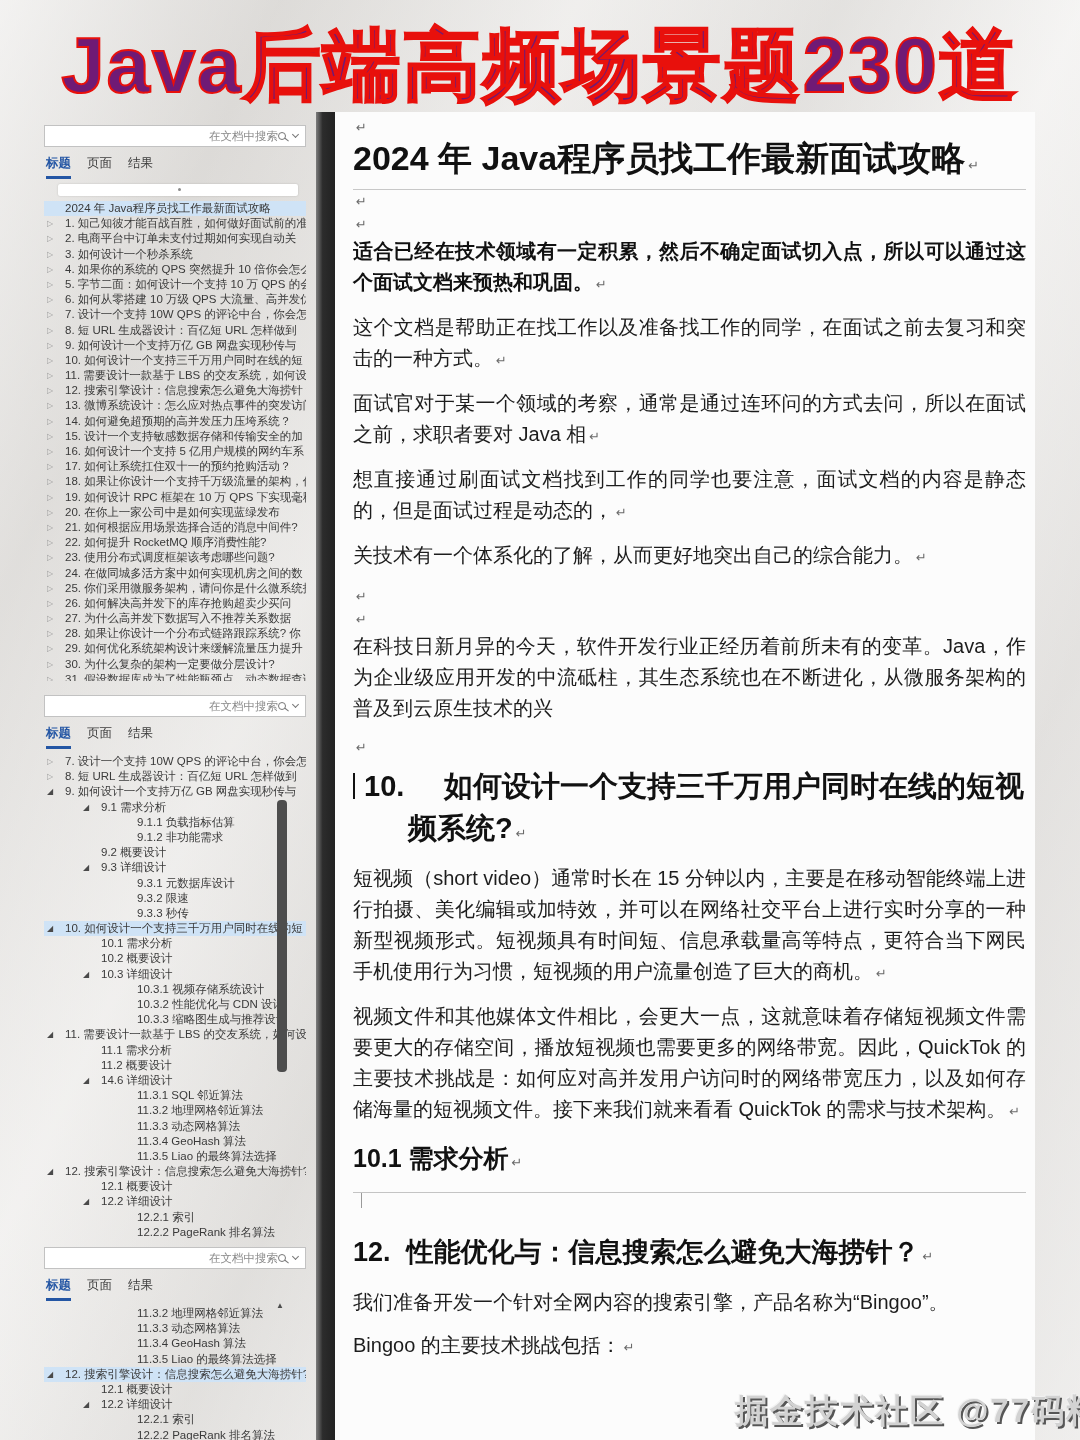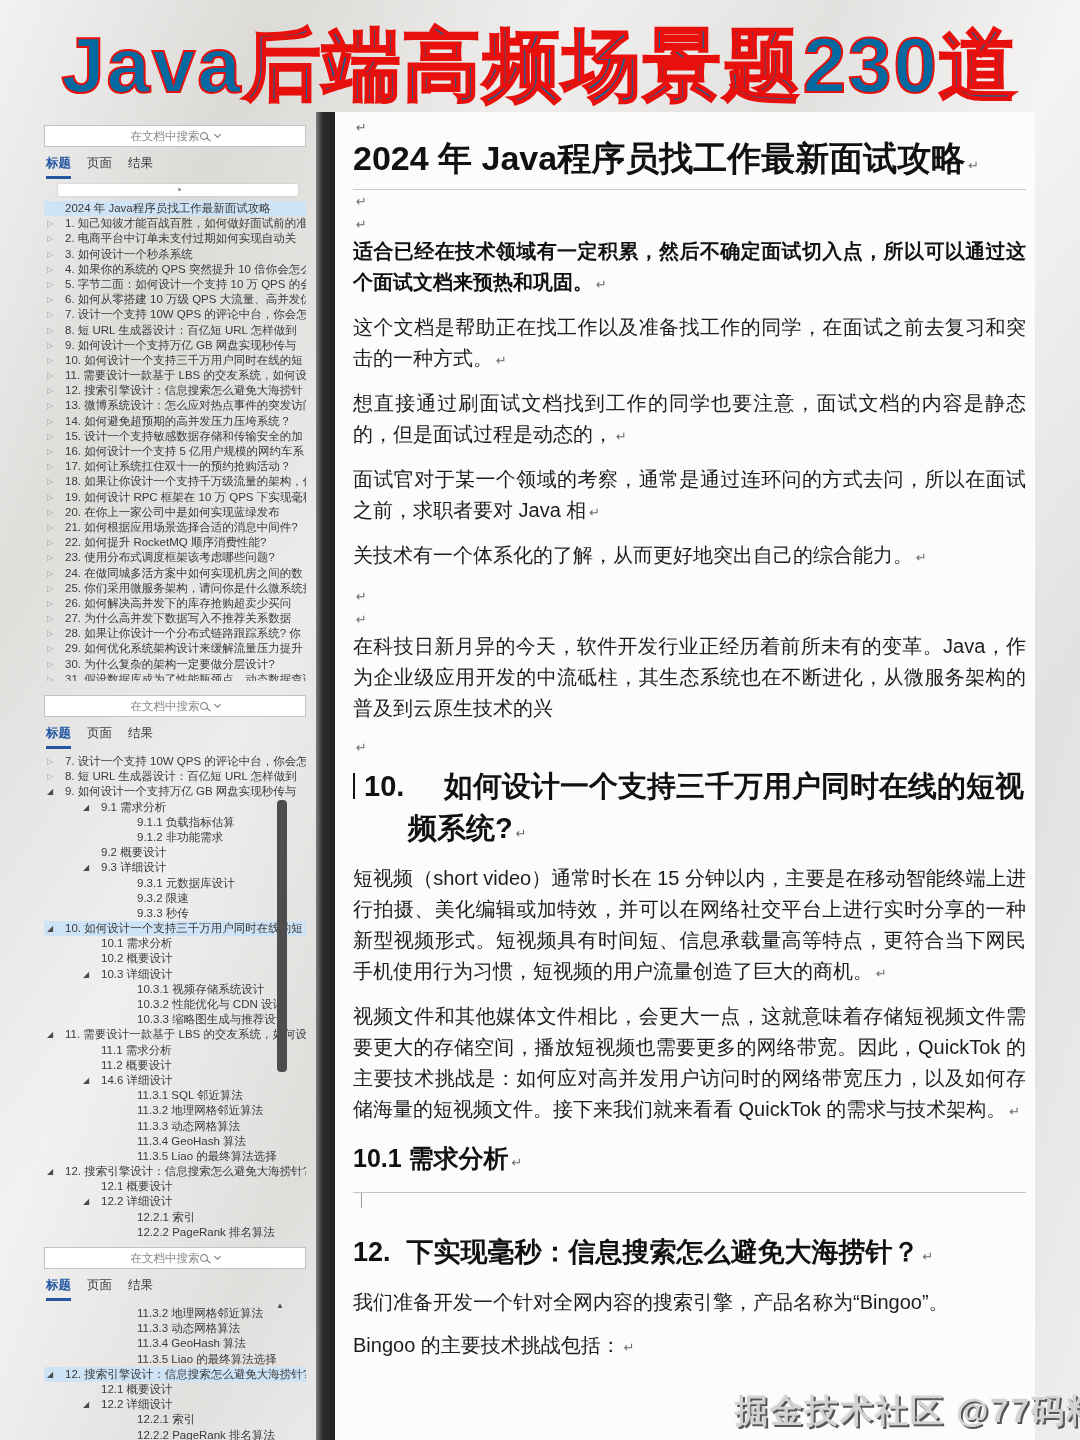--- a/index.html
+++ b/index.html
@@ -10,31 +10,31 @@
     background:
       linear-gradient(115deg, rgba(255,255,255,.55) 0%, rgba(209,207,204,.35) 16%, rgba(255,255,255,.32) 33%, rgba(204,202,199,.30) 48%, rgba(250,250,250,.42) 62%, rgba(209,207,205,.33) 79%, rgba(248,248,248,.5) 100%),
       linear-gradient(245deg, rgba(255,255,255,.4) 0%, rgba(207,205,203,.28) 52%, rgba(246,246,246,.4) 100%),
       #e9e7e4;
   }
   
   .banner { position:absolute; top:0; left:0; width:100%; height:112px; }
   .banner-title {
     margin-top:14px; text-align:center;
     font-size:78px; font-weight:900; letter-spacing:2px;
-    color:#0369a1; -webkit-text-stroke:2px #e8100c;
+    color:#701a75; -webkit-text-stroke:2px #e8100c;
   }
   
   .sidebar { position:absolute; left:44px; top:125px; width:262px; height:1315px; }
   .panel { position:absolute; left:0; width:100%; overflow:hidden; }
   .pp1 { top:0; height:556px; }
   .pp2 { top:570px; height:552px; }
   .pp3 { top:1122px; height:318px; }
   .searchbox {
     height:22px; background:#fff; border:1px solid #c2c2c2;
-    display:flex; align-items:center; justify-content:center;
+    display:flex; align-items:center; justify-content:flex-end;
     padding:0 7px; font-size:11.5px; color:#8a8a8a;
   }
   .icons { display:flex; align-items:center; gap:7px; }
   .mag { width:8px; height:8px; border:1.4px solid #777; border-radius:50%; display:inline-block; position:relative; }
   .mag::after { content:""; position:absolute; width:5px; height:1.4px; background:#777; right:-4px; bottom:-1px; transform:rotate(38deg); }
   .chev { display:inline-block; width:5px; height:5px; border-right:1.4px solid #777; border-bottom:1.4px solid #777; transform:rotate(45deg); margin-top:-3px; }
   .tabs { display:flex; gap:16px; margin-top:8px; padding-left:2px; font-size:12.5px; color:#3d3d3d; height:24px; }
   .tab { cursor:default; }
   .tab.active { color:#2456a4; font-weight:bold; border-bottom:3px solid #2456a4; padding-bottom:10px;font-family:Liberation Serif, serif; }
   .blur-row { margin:5px 8px 2px 14px; height:12px; background:#fff; border-radius:2px; position:relative; box-shadow:0 0 2px rgba(0,0,0,.18); }
@@ -222,31 +222,31 @@
 
 <div class="page">
   <div class="doc" id="doc">
       <div class="pilc-line"><span class="pilc">↵</span></div>
       <div class="h1"><span>2024 年 Java程序员找工作最新面试攻略</span><span class="pilc">↵</span></div>
       <div class="doc-hr"></div>
       <div class="pilc-line"><span class="pilc">↵</span></div>
       <div class="pilc-line"><span class="pilc">↵</span></div>
       <div class="p bold"><span>适合已经在技术领域有一定积累，然后不确定面试切入点，所以可以通过这个面试文档来预热和巩固。</span><span class="pilc">↵</span></div>
       <div class="p"><span>这个文档是帮助正在找工作以及准备找工作的同学，在面试之前去复习和突击的一种方式。</span><span class="pilc">↵</span></div>
+      <div class="p"><span>面试官对于某一个领域的考察，通常是通过连环问的方式去问，所以在面试之前，求职者要对 Java 相</span><span class="pilc">↵</span></div>
       <div class="p"><span>想直接通过刷面试文档找到工作的同学也要注意，面试文档的内容是静态的，但是面试过程是动态的，</span><span class="pilc">↵</span></div>
-      <div class="p"><span>面试官对于某一个领域的考察，通常是通过连环问的方式去问，所以在面试之前，求职者要对 Java 相</span><span class="pilc">↵</span></div>
       <div class="p"><span>关技术有一个体系化的了解，从而更好地突出自己的综合能力。</span><span class="pilc">↵</span></div>
       <div class="pilc-line"><span class="pilc">↵</span></div>
       <div class="pilc-line"><span class="pilc">↵</span></div>
       <div class="p"><span>在科技日新月异的今天，软件开发行业正经历着前所未有的变革。Java，作为企业级应用开发的中流砥柱，其生态系统也在不断进化，从微服务架构的普及到云原生技术的兴</span></div>
       <div class="pilc-line"><span class="pilc">↵</span></div>
       <div class="h2"><span class="cursor"></span><span class="num">10.</span><span>如何设计一个支持三千万用户同时在线的短视频系统?</span><span class="pilc">↵</span></div>
       <div class="p"><span>短视频（short video）通常时长在 15 分钟以内，主要是在移动智能终端上进行拍摄、美化编辑或加特效，并可以在网络社交平台上进行实时分享的一种新型视频形式。短视频具有时间短、信息承载量高等特点，更符合当下网民手机使用行为习惯，短视频的用户流量创造了巨大的商机。</span><span class="pilc">↵</span></div>
       <div class="p"><span>视频文件和其他媒体文件相比，会更大一点，这就意味着存储短视频文件需要更大的存储空间，播放短视频也需要更多的网络带宽。因此，QuickTok 的主要技术挑战是：如何应对高并发用户访问时的网络带宽压力，以及如何存储海量的短视频文件。接下来我们就来看看 QuickTok 的需求与技术架构。</span><span class="pilc">↵</span></div>
       <div class="h3"><span>10.1 需求分析</span><span class="pilc">↵</span></div>
       <div class="pagebreak"></div>
-      <div class="h2b"><span class="num">12.</span><span>下实现毫秒：信息搜索怎么避免大海捞针？</span><span class="pilc">↵</span></div>
+      <div class="h2b"><span class="num">12.</span><span>性能优化与：信息搜索怎么避免大海捞针？</span><span class="pilc">↵</span></div>
       <div class="p"><span>我们准备开发一个针对全网内容的搜索引擎，产品名称为“Bingoo”。</span></div>
       <div class="p"><span>Bingoo 的主要技术挑战包括：</span><span class="pilc">↵</span></div>
     </div>
 </div>
 
 <div class="watermark">掘金技术社区 @77码料库</div>
 
 </body></html>

